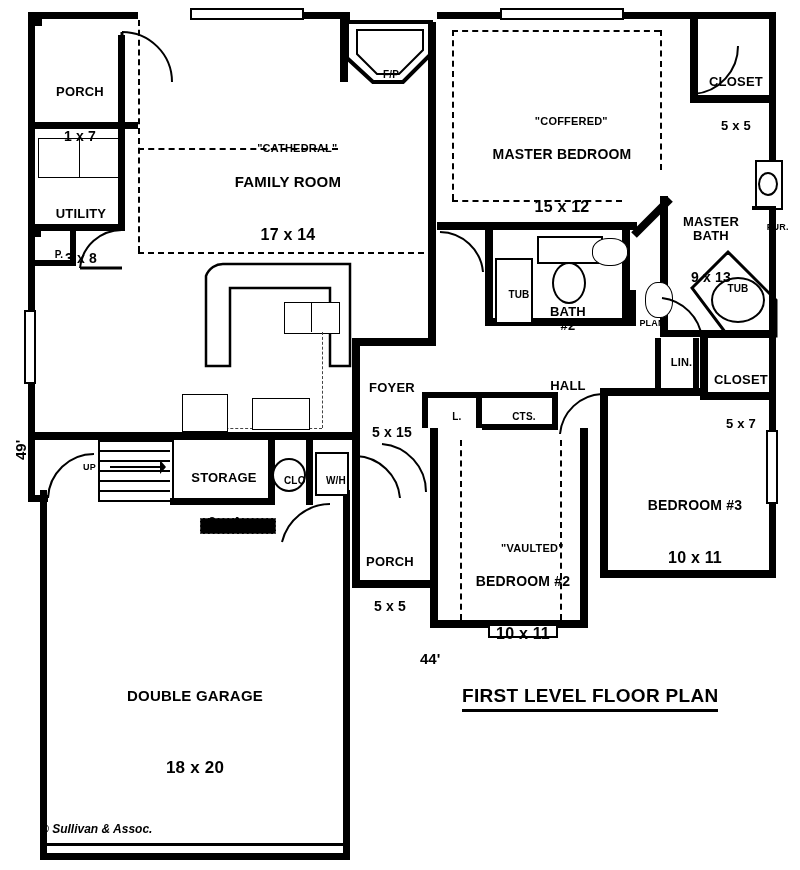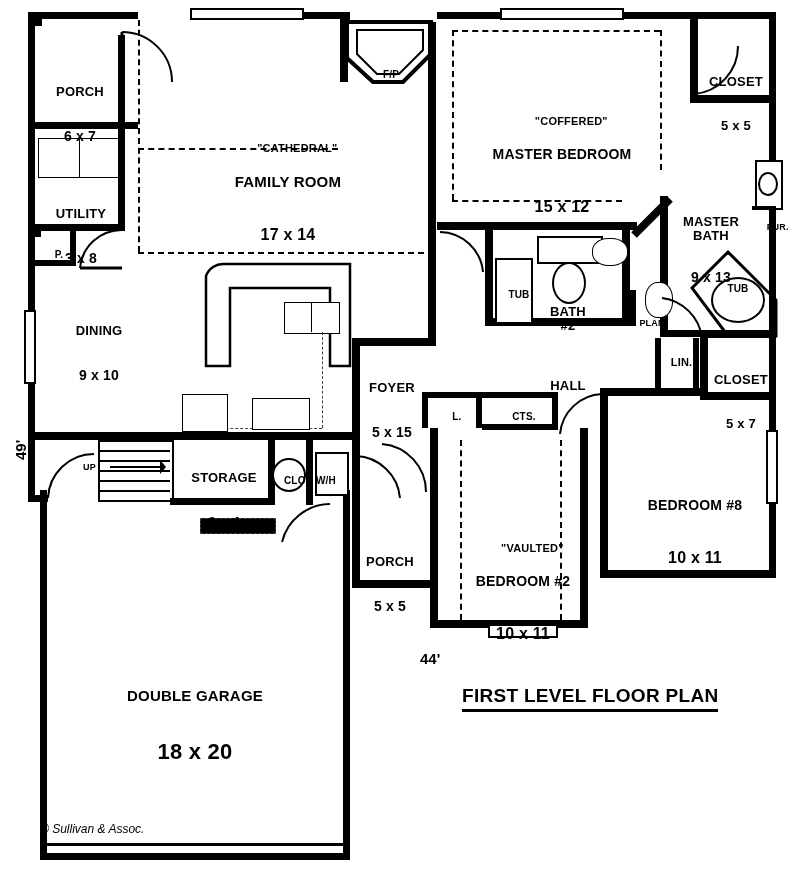--- a/index.html
+++ b/index.html
@@ -79,21 +79,21 @@
   .vertdim {
     position: absolute;
     font-size: 15px;
     font-weight: bold;
     transform: rotate(-90deg);
     transform-origin: left top;
   }
   .copyright {
     position: absolute;
     font-size: 12px;
-    font-weight: normal;
+    font-weight: bold;
     font-style: italic;
   }
   
   .fix {
     position: absolute;
     border: 2px solid #000;
     background: #fff;
   }
   .fix-r {
     position: absolute;
@@ -332,36 +332,32 @@
   <div class="thin-dash-h" style="left:200px;top:524px;width:74px;"></div>
   <div class="thin" style="left:200px;top:518px;width:74px;height:14px;border:1px dashed #444;"></div>
 
   <div class="fix" style="left:190px;top:8px;width:110px;height:8px;"></div>
   <div class="fix" style="left:500px;top:8px;width:120px;height:8px;"></div>
   <div class="fix" style="left:24px;top:310px;width:8px;height:70px;"></div>
   <div class="fix" style="left:766px;top:430px;width:8px;height:70px;"></div>
 
   <div class="lbl s13" style="left:38px;top:56px;width:84px;">
     <span class="nm">PORCH</span>
-    <span class="dim s14">6 x 7</span>
+    <span class="dim s14">1 x 7</span>
   </div>
 
   <div class="lbl s13" style="left:36px;top:178px;width:90px;">
     <span class="nm">UTILITY</span>
     <span class="dim s14">3 x 8</span>
   </div>
 
   <div class="lbl s10" style="left:38px;top:238px;width:30px;">
     <span>P.</span>
   </div>
 
-  <div class="lbl s13" style="left:44px;top:295px;width:110px;">
-    <span class="nm">DINING</span>
-    <span class="dim s14">9 x 10</span>
-  </div>
 
 
   <div class="lbl" style="left:190px;top:120px;width:196px;">
     <span class="quote">"CATHEDRAL"</span>
     <span class="nm s15" style="font-size:15px;">FAMILY ROOM</span>
     <span class="dim s16">17 x 14</span>
   </div>
 
   <div class="lbl s10" style="left:363px;top:58px;width:44px;">
     <span>F/P</span>
@@ -437,43 +433,43 @@
 
   <div class="lbl s13" style="left:176px;top:442px;width:96px;">
     <span class="nm">STORAGE</span>
     <span class="dim s14">6 x 4</span>
   </div>
 
   <div class="lbl s10" style="left:272px;top:464px;width:34px;">
     <span>CLO.</span>
   </div>
 
-  <div class="lbl s10" style="left:304px;top:464px;width:24px;text-align:center;">
+  <div class="lbl s10" style="left:314px;top:464px;width:24px;text-align:center;">
     <span>W/H</span>
   </div>
 
   <div class="lbl" style="left:448px;top:520px;width:150px;">
     <span class="quote">"VAULTED"</span>
     <span class="nm" style="font-size:14px;">BEDROOM #2</span>
     <span class="dim s16">10 x 11</span>
   </div>
 
   <div class="lbl" style="left:620px;top:462px;width:150px;">
-    <span class="nm" style="font-size:14px;">BEDROOM #8</span>
+    <span class="nm" style="font-size:14px;">BEDROOM #3</span>
     <span class="dim s16">10 x 11</span>
   </div>
 
   <div class="lbl s13" style="left:352px;top:526px;width:76px;">
     <span class="nm">PORCH</span>
     <span class="dim s14">5 x 5</span>
   </div>
 
   <div class="lbl" style="left:100px;top:652px;width:190px;">
     <span class="nm" style="font-size:15px;">DOUBLE GARAGE</span>
-    <span class="dim" style="font-size:22px;">18 x 20</span>
+    <span class="dim" style="font-size:17px;margin-top:18px;">18 x 20</span>
   </div>
 
   <div class="dimtext" style="left:420px;top:650px;">
     <span>44'</span>
   </div>
   <div class="vertdim" style="left:12px;top:460px;">
     <span>49'</span>
   </div>
 
   <div class="title" style="left:462px;top:685px;">

